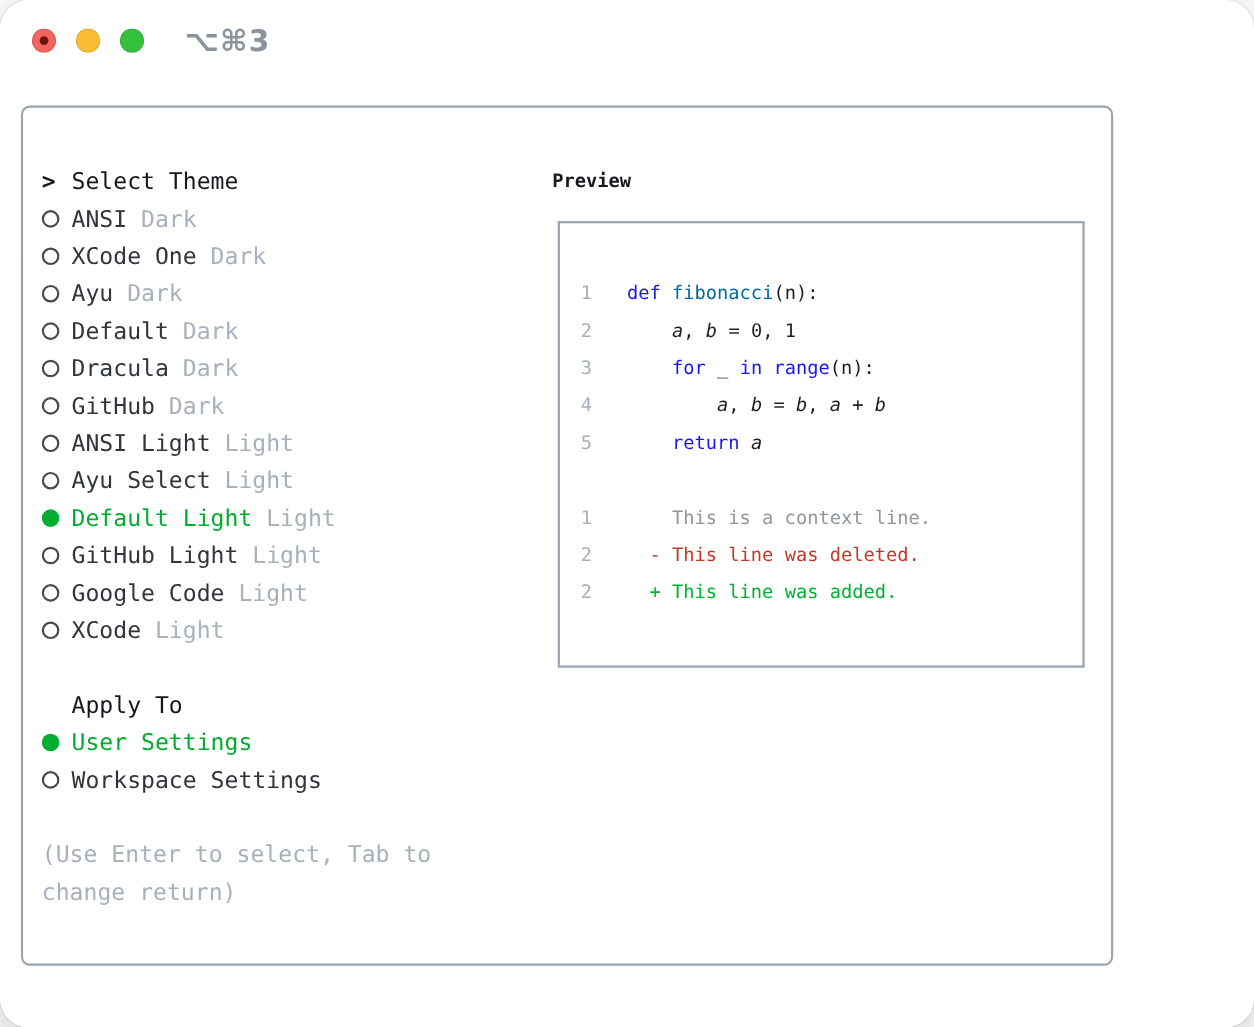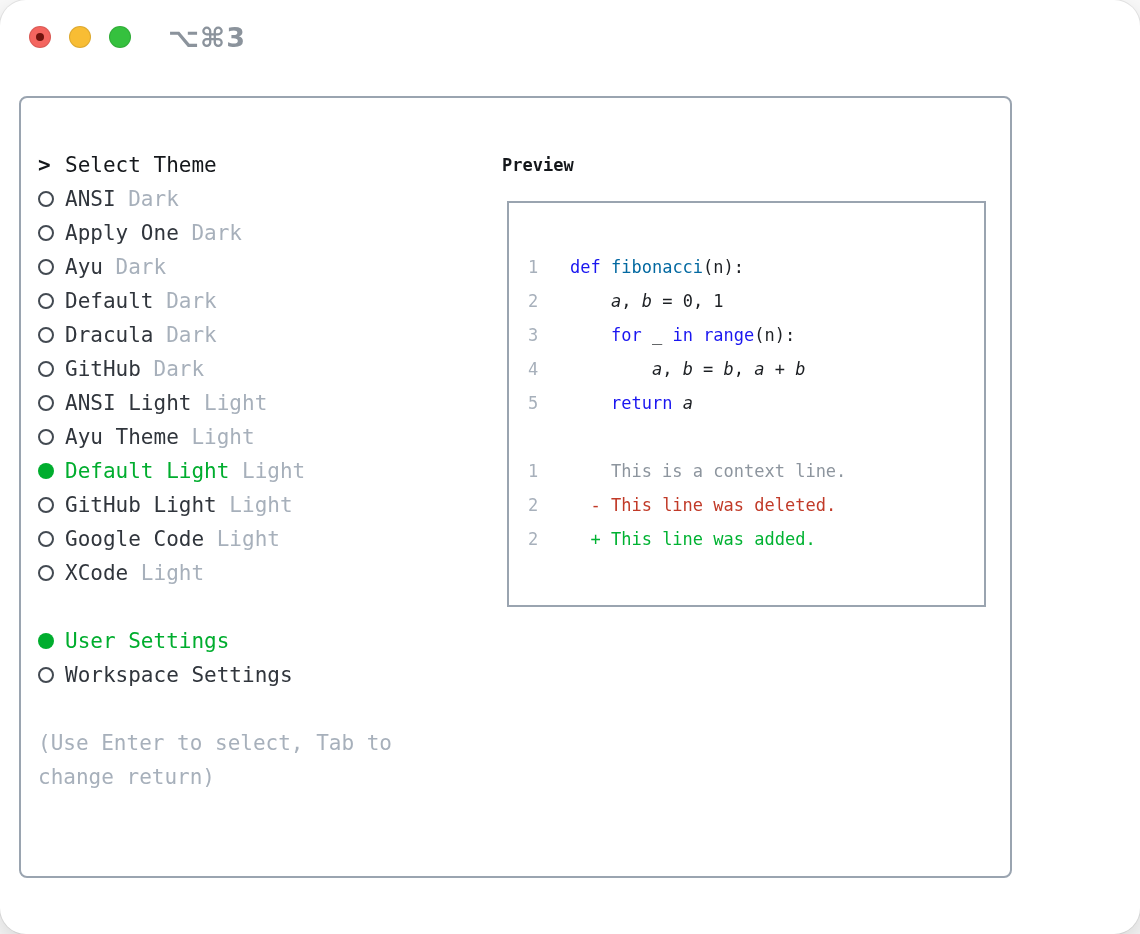--- a/index.html
+++ b/index.html
@@ -84,35 +84,39 @@
   <div class="panel">
 
     <div class="leftcol">
       <div class="row">
         <span class="marker hmark">&gt;</span>
         <span class="hdr">Select Theme</span>
       </div>
 
       <div>
           <div class="row"><span class="marker"><span class="circle"></span></span><span class="tname">ANSI</span><span class="tag">Dark</span></div>
-          <div class="row"><span class="marker"><span class="circle"></span></span><span class="tname">Apply One</span><span class="tag">Dark</span></div>
+          <div class="row"><span class="marker"><span class="circle"></span></span><span class="tname">XCode One</span><span class="tag">Dark</span></div>
           <div class="row"><span class="marker"><span class="circle"></span></span><span class="tname">Ayu</span><span class="tag">Dark</span></div>
           <div class="row"><span class="marker"><span class="circle"></span></span><span class="tname">Default</span><span class="tag">Dark</span></div>
           <div class="row"><span class="marker"><span class="circle"></span></span><span class="tname">Dracula</span><span class="tag">Dark</span></div>
           <div class="row"><span class="marker"><span class="circle"></span></span><span class="tname">GitHub</span><span class="tag">Dark</span></div>
           <div class="row"><span class="marker"><span class="circle"></span></span><span class="tname">ANSI Light</span><span class="tag">Light</span></div>
-          <div class="row"><span class="marker"><span class="circle"></span></span><span class="tname">Ayu Theme</span><span class="tag">Light</span></div>
+          <div class="row"><span class="marker"><span class="circle"></span></span><span class="tname">Ayu Select</span><span class="tag">Light</span></div>
           <div class="row"><span class="marker"><span class="circle sel"></span></span><span class="tname sel">Default Light</span><span class="tag">Light</span></div>
           <div class="row"><span class="marker"><span class="circle"></span></span><span class="tname">GitHub Light</span><span class="tag">Light</span></div>
           <div class="row"><span class="marker"><span class="circle"></span></span><span class="tname">Google Code</span><span class="tag">Light</span></div>
           <div class="row"><span class="marker"><span class="circle"></span></span><span class="tname">XCode</span><span class="tag">Light</span></div>
         </div>
 
       <div class="spacer"></div>
 
+      <div class="row">
+        <span class="marker"></span>
+        <span class="subhdr">Apply To</span>
+      </div>
 
       <div>
           <div class="row"><span class="marker"><span class="circle sel"></span></span><span class="tname sel">User Settings</span></div>
           <div class="row"><span class="marker"><span class="circle"></span></span><span class="tname">Workspace Settings</span></div>
         </div>
 
       <div class="spacer"></div>
 
       <div>
           <div class="hintline">(Use Enter to select, Tab to</div>

